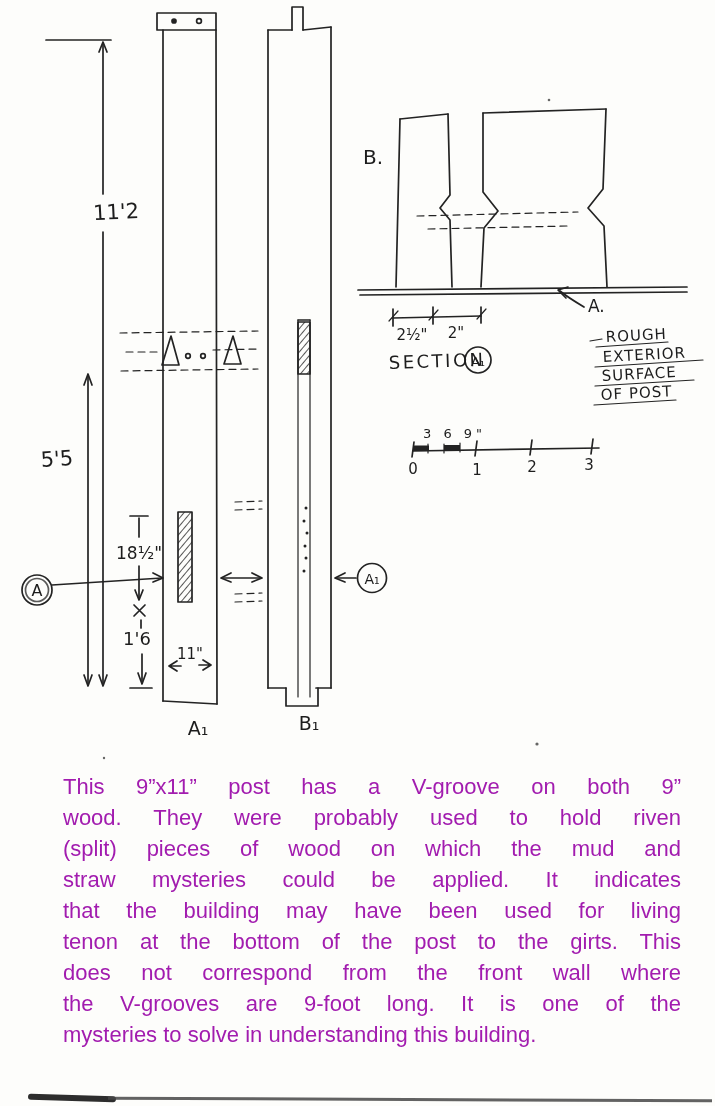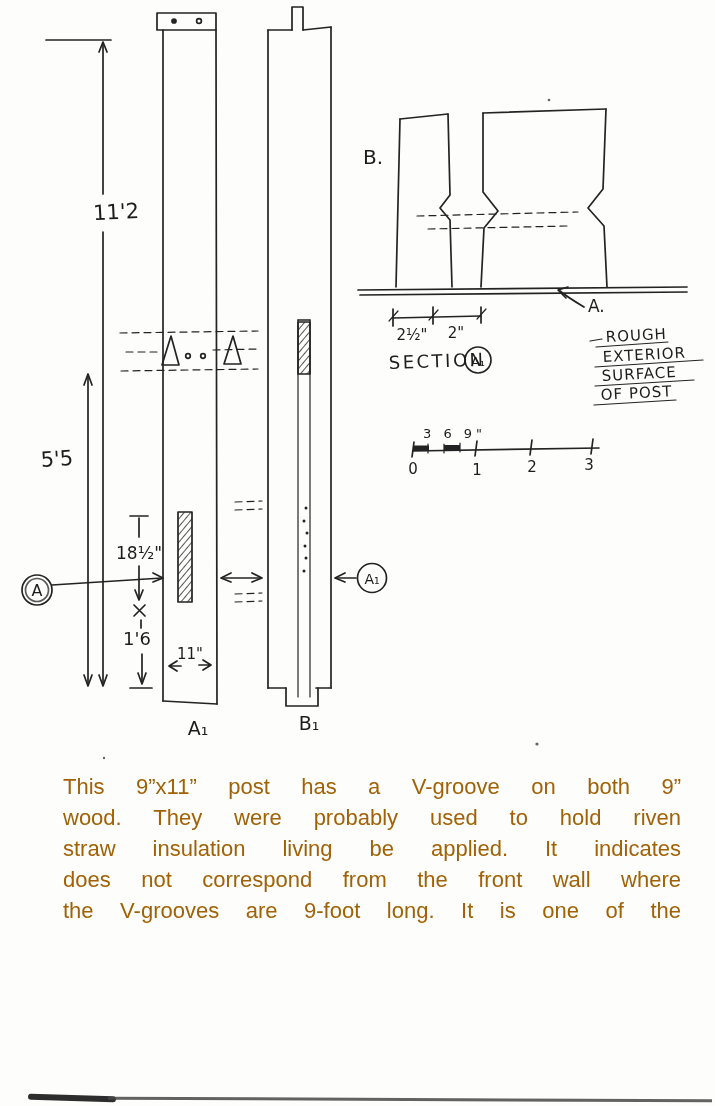--- a/index.html
+++ b/index.html
@@ -13,21 +13,21 @@
   }
   
   .ink { stroke:#232323; stroke-width:1.7; fill:none; stroke-linecap:round; stroke-linejoin:round; }
   .ink text { stroke:none; fill:#1d1d1d; font-family:"DejaVu Sans", sans-serif; }
   .dash { stroke-dasharray:7 5; }
   .thin { stroke-width:1.2; }
   
   .caption {
     position:absolute; left:63px; top:771px; width:618px;
     font-family:"Liberation Sans", sans-serif;
-    font-size:22px; line-height:31px; color:#a16207;
+    font-size:22px; line-height:31px; color:#a21caf;
   }
   .cap-line { text-align:justify; text-align-last:justify; }
   .cap-line.last { text-align-last:left; }
   
   .scan-blob {
     position:absolute; left:28px; top:1095px; width:88px; height:6px;
     background:#2d2d2d; border-radius:3px; transform:rotate(1.6deg);
   }
   .scan-line {
     position:absolute; left:108px; top:1098px; width:604px; height:2.5px;
@@ -197,22 +197,26 @@
       <text x="477" y="475" font-size="15" text-anchor="middle">1</text>
       <text x="532" y="472" font-size="15" text-anchor="middle">2</text>
       <text x="589" y="470" font-size="15" text-anchor="middle">3</text>
     </g>
   </svg>
 
   
   <div class="caption">
     <div class="cap-line">This 9”x11” post has a V-groove on both 9”</div>
     <div class="cap-line">wood. They were probably used to hold riven</div>
-    <div class="cap-line">straw insulation living be applied. It indicates</div>
+    <div class="cap-line">(split) pieces of wood on which the mud and</div>
+    <div class="cap-line">straw mysteries could be applied. It indicates</div>
+    <div class="cap-line">that the building may have been used for living</div>
+    <div class="cap-line">tenon at the bottom of the post to the girts. This</div>
     <div class="cap-line">does not correspond from the front wall where</div>
     <div class="cap-line">the V-grooves are 9-foot long. It is one of the</div>
+    <div class="cap-line last">mysteries to solve in understanding this building.</div>
   </div>
 
   
   <div class="scan-blob"></div>
   <div class="scan-line"></div>
 
 </div>
 
 </body></html>

